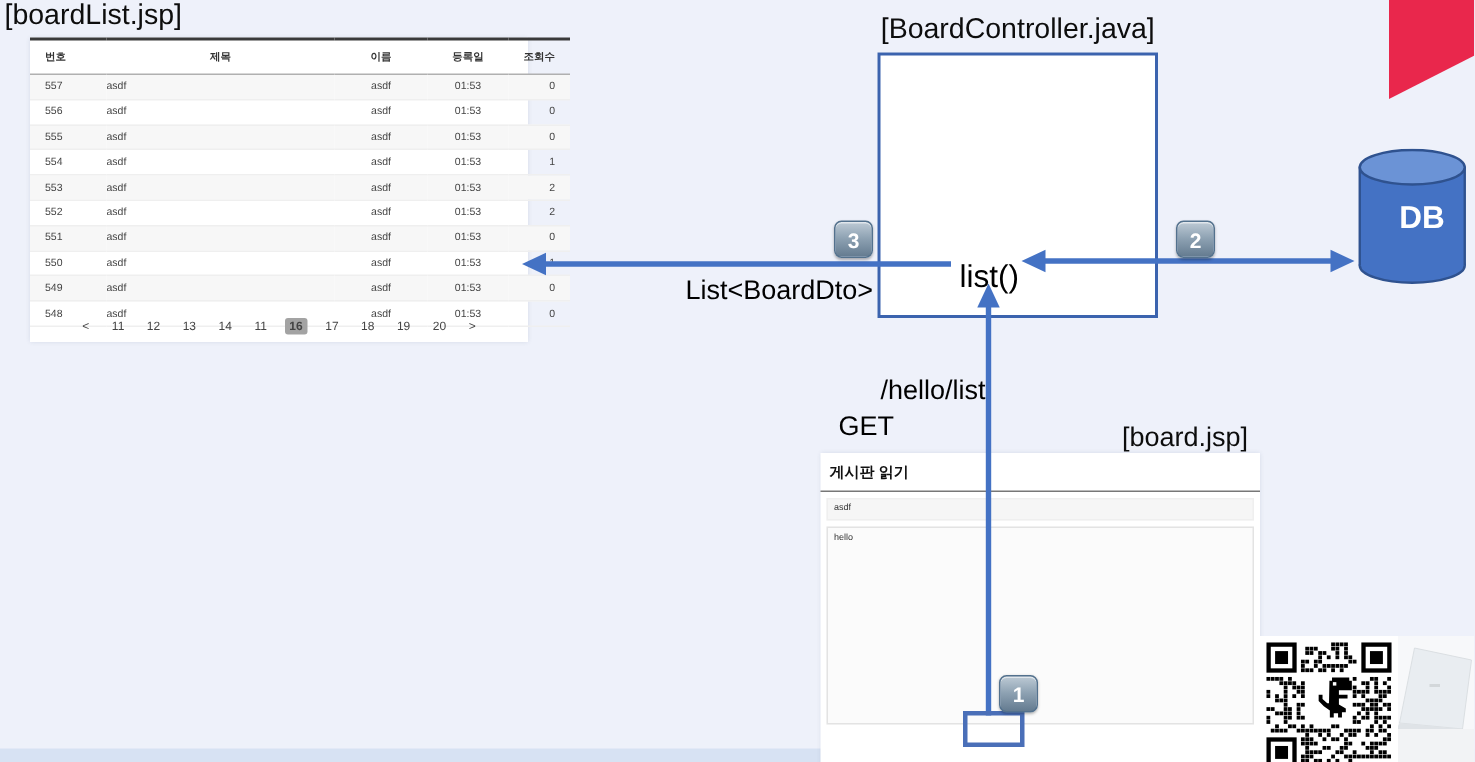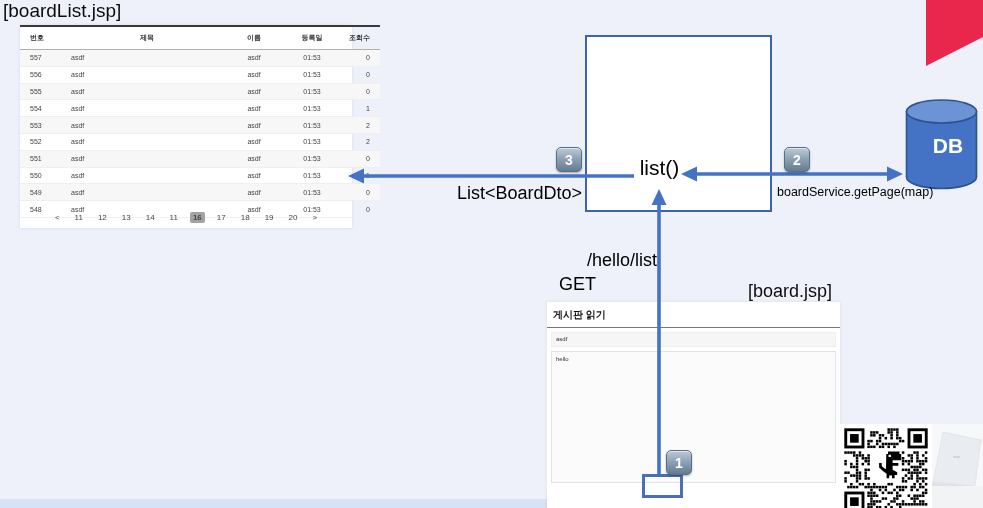--- a/index.html
+++ b/index.html
@@ -34,21 +34,21 @@
   .c-views{width:30px;text-align:right;padding-right:10px !important;}
   th.c-title,th.c-name,th.c-date{text-align:center;}
   .pg-row{display:flex;justify-content:center;align-items:center;gap:9px;
           position:absolute;left:20px;top:207px;width:332px;height:21px;font-size:8px;color:#444;}
   .pg-item{cursor:default;padding:1px 3px;}
   .pg-item.current{background:#a3a3a3;border-radius:2px;font-weight:bold;}
 
   
   .controller-box{left:585px;top:35px;width:187px;height:177px;background:#fff;
                   border:2px solid #3b63ae;box-sizing:border-box;}
-  .list-method{left:612px;top:156px;width:95px;text-align:center;font-size:21px;color:#000;z-index:40;}
+  .list-method{left:612px;top:173px;width:95px;text-align:center;font-size:21px;color:#000;z-index:40;}
 
   
   .lbl{white-space:nowrap;color:#000;}
   .l-dto{left:420px;top:183px;width:162px;text-align:right;font-size:18px;}
   .l-url{left:500px;top:250px;width:157px;text-align:right;font-size:18px;}
   .l-get{left:500px;top:274px;width:155px;text-align:center;font-size:18px;}
   .l-getpage{left:777px;top:185px;font-size:12.5px;}
 
   
   .badge{width:24px;height:23px;border-radius:5px;color:#fff;font-weight:bold;font-size:14px;
@@ -198,38 +198,38 @@
       <span class="pg-item">14</span>
       <span class="pg-item">11</span>
       <span class="pg-item current">16</span>
       <span class="pg-item">17</span>
       <span class="pg-item">18</span>
       <span class="pg-item">19</span>
       <span class="pg-item">20</span>
       <span class="pg-item">&gt;</span>
     </div>
 
+  <div class="abs big-title t-controller">[BoardController.java]</div>
   <div class="abs controller-box"></div>
   <div class="abs list-method">list()</div>
 
   <div class="abs db-wrap">
     <svg width="73" height="91" viewBox="0 0 73 91">
       <ellipse cx="36.5" cy="78" rx="35" ry="11.5" fill="#4472c4" stroke="#2f528f" stroke-width="1.6"></ellipse>
       <rect x="1.5" y="12" width="70" height="66" fill="#4472c4"></rect>
       <line x1="1.5" y1="12" x2="1.5" y2="78" stroke="#2f528f" stroke-width="1.6"></line>
       <line x1="71.5" y1="12" x2="71.5" y2="78" stroke="#2f528f" stroke-width="1.6"></line>
       <ellipse cx="36.5" cy="12.5" rx="35" ry="11.5" fill="#6b93d6" stroke="#2f528f" stroke-width="1.6"></ellipse>
     </svg>
   </div>
   <div class="abs db-text">DB</div>
 
   <div class="abs lbl l-dto">List&lt;BoardDto&gt;</div>
   <div class="abs lbl l-url">/hello/list</div>
   <div class="abs lbl l-get">GET</div>
-  <div class="abs lbl l-getpage">boardService.getPage(map)</div>
   <div class="abs big-title t-boardjsp">[board.jsp]</div>
 
   <div class="abs badge b1">1</div>
   <div class="abs badge b2">2</div>
   <div class="abs badge b3">3</div>
 
   <div class="abs view-panel">
     <div class="view-heading">게시판 읽기</div>
     <div class="view-divider"></div>
     <div class="view-subject">asdf</div>

